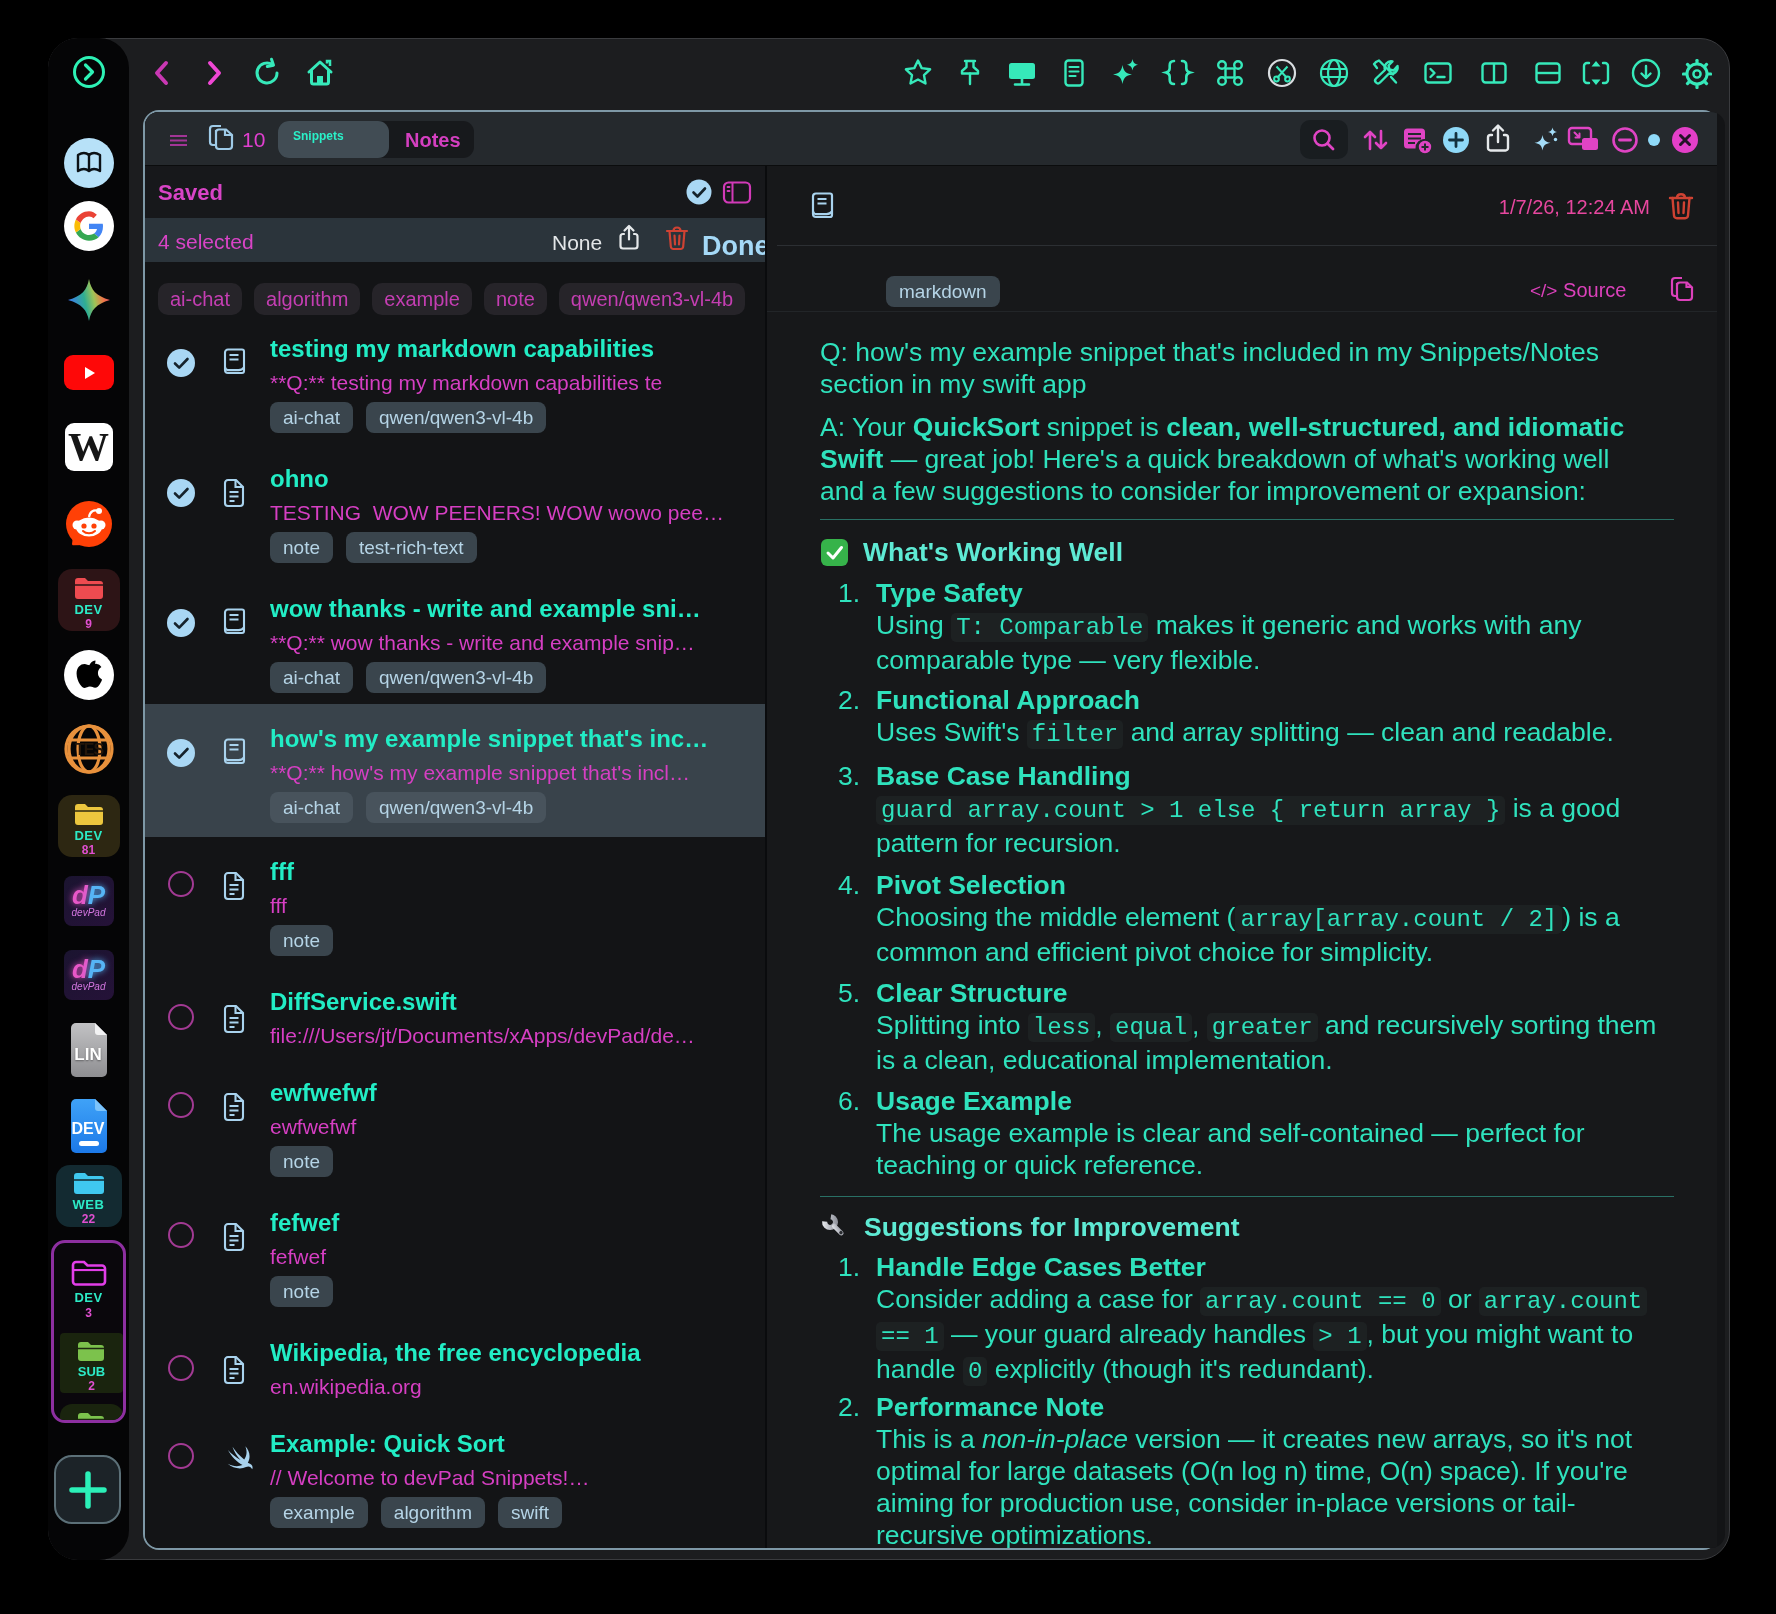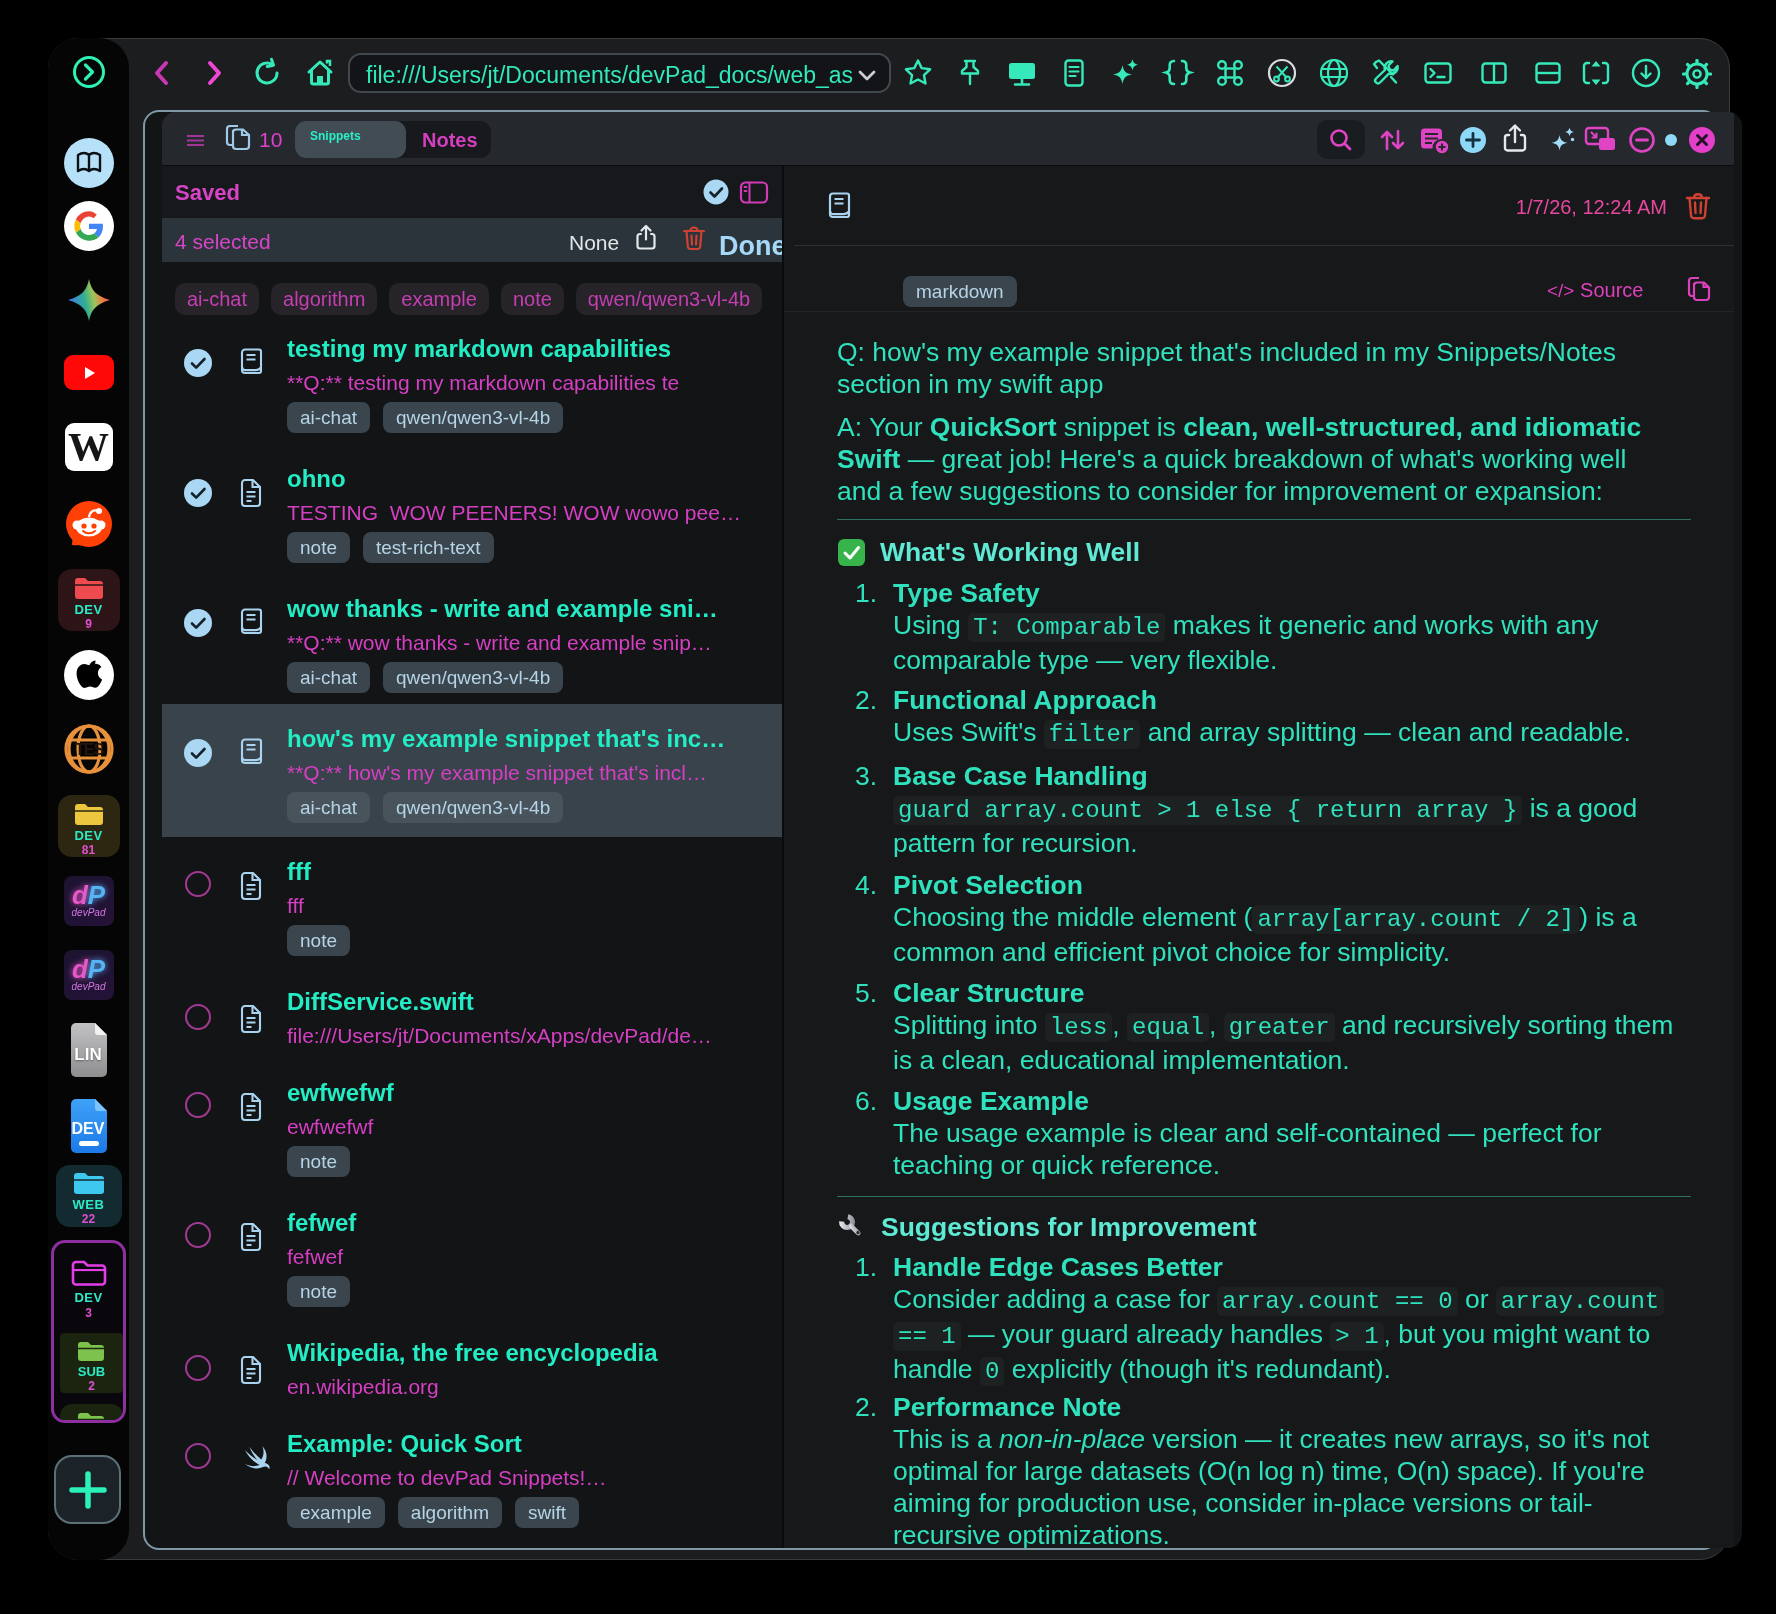--- a/index.html
+++ b/index.html
@@ -227,26 +227,20 @@
         <path d="M21.5 3.2 L23.5 9.2 L17.3 10.5" fill="none" stroke="#36e9ba" stroke-width="3" stroke-linecap="round" stroke-linejoin="round"></path>
       </svg></div>
 <div class="abs" style="left:303px;top:56px;width:34px;height:34px;">
 <svg width="34" height="34">
         <path d="M6 16 L17 6 L28 16" stroke="#36e9ba" stroke-width="3" fill="none" stroke-linecap="round" stroke-linejoin="round"></path>
         <path d="M8.5 14.5 V26 a2 2 0 0 0 2 2 h13 a2 2 0 0 0 2-2 V14.5" stroke="#36e9ba" stroke-width="3" fill="none" stroke-linecap="round"></path>
         <rect x="14" y="20" width="6" height="8" fill="#36e9ba"></rect>
         <path d="M24 7.5 V5 h3 v5" stroke="#36e9ba" stroke-width="2.5" fill="none"></path>
       </svg></div>
 
-<div class="abs" style="left:348px;top:53px;width:543px;height:40px;border:2px solid #42494e;border-radius:13px;background:#121417;overflow:hidden;">
-<div style="position:absolute;left:16px;top:7px;font-size:23px;color:#30e9bb;white-space:nowrap;">file:///Users/jt/Documents/devPad_docs/web_as</div>
-<svg width="20" height="14" style="position:absolute;right:12px;top:14px;">
-        <path d="M3 3 L10 10 L17 3" stroke="#c9ced2" stroke-width="2.8" fill="none" stroke-linecap="round" stroke-linejoin="round"></path>
-      </svg>
-</div>
 
 <div class="abs" id="tbicons" style="left:0;top:56px;">
 <svg width="34" height="34" style="position:absolute;left:901px;">
         <path d="M17 4.5 l3.7 7.6 8.4 1.2 -6.1 5.9 1.5 8.3 -7.5-4 -7.5 4 1.5-8.3 -6.1-5.9 8.4-1.2 Z" stroke="#36e9ba" stroke-width="2.4" fill="none" stroke-linejoin="round"></path>
       </svg>
 <svg width="34" height="34" style="position:absolute;left:953px;">
         <g stroke="#36e9ba" stroke-width="2.4" fill="none" stroke-linecap="round" stroke-linejoin="round">
           <path d="M12 5 h10 M13.5 5 v6 l-4.5 4 v2.5 h16 V15 l-4.5-4 V5"></path>
           <path d="M17 17.5 V28"></path>
         </g>
@@ -336,21 +330,21 @@
             <rect x="-1.6" y="-15" width="3.2" height="6" rx="1.2" transform="rotate(270)"></rect>
             <rect x="-1.6" y="-15" width="3.2" height="6" rx="1.2" transform="rotate(315)"></rect>
           </g>
           <circle cx="0" cy="0" r="10" fill="none" stroke="#36e9ba" stroke-width="3"></circle>
           <circle cx="0" cy="0" r="3.6" fill="none" stroke="#36e9ba" stroke-width="2.4"></circle>
         </g>
       </svg>
 </div>
 
 <div class="abs webview" style="overflow:hidden;"></div>
-<div class="abs" style="left:145px;top:112px;width:1580px;height:1436px;border-radius:14px;overflow:hidden;margin-left:17px;">
+<div class="abs" style="left:145px;top:112px;width:1580px;height:1436px;border-radius:14px;overflow:hidden;">
   <div style="position:relative;width:100%;height:100%;background:#131416;">
 
   <div class="abs" style="left:0;top:0;width:1572px;height:54px;background:#25292d;border-bottom:1px solid #0b0c0d;"></div>
   <svg width="20" height="14" class="abs" style="left:24px;top:22px;">
           <path d="M1 2 h17 M1 6.5 h17 M1 11 h17" stroke="#a23596" stroke-width="2.2"></path>
         </svg>
   <svg width="38" height="34" class="abs" style="left:58px;top:10px;">
           <g stroke="#9fcbe8" stroke-width="2.2" fill="none">
             <path d="M13 8 v16 a3 3 0 0 0 3 3 h10 a3 3 0 0 0 3-3 V13 l-6-5.5 h-7 a3 3 0 0 0-3 3 Z"></path>
             <path d="M22 7.5 V13 h7"></path>

